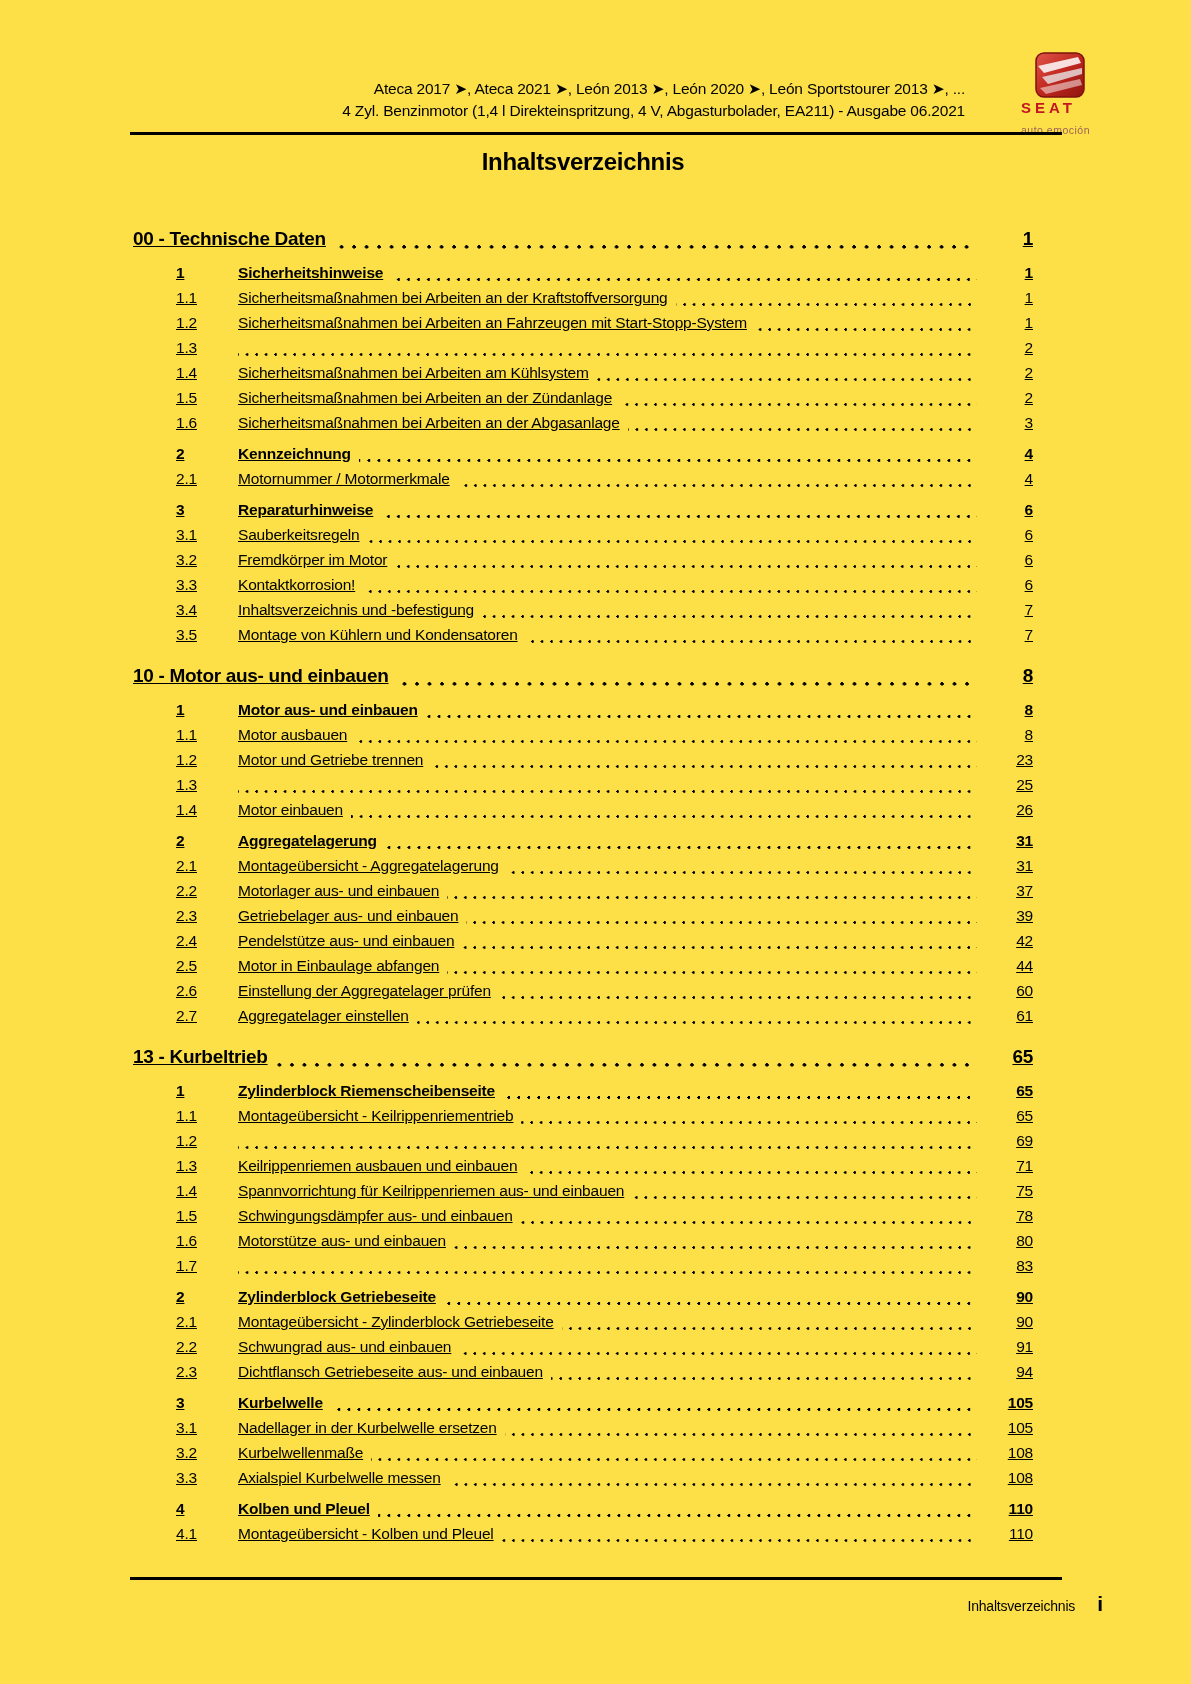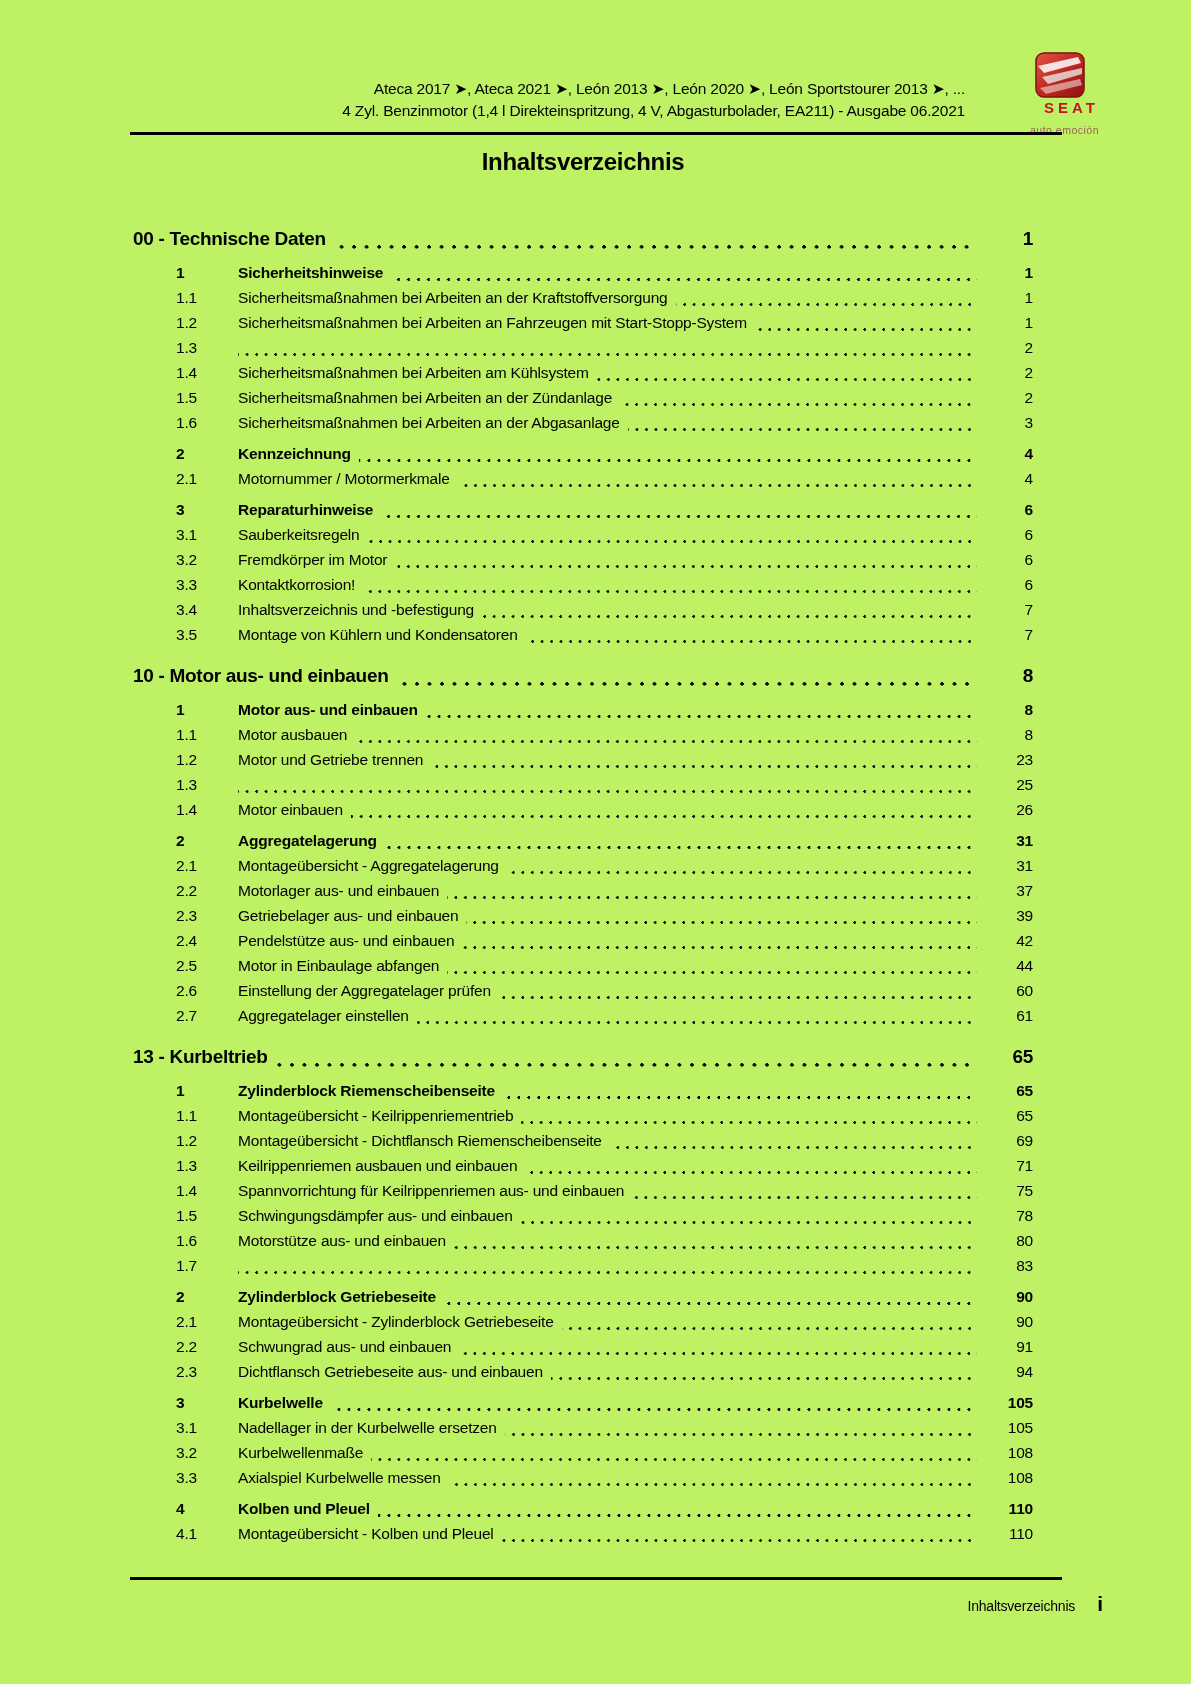--- a/index.html
+++ b/index.html
@@ -1,21 +1,21 @@
 <!DOCTYPE html>
 <html><head>
 <meta charset="utf-8">
 <style>
   html, body { margin: 0; padding: 0; background: #e8e8e8; }
   .page {
     position: relative;
     width: 1191px;
     height: 1684px;
     margin: 0 auto;
-    background: #bef264;
+    background: #fde047;
     font-family: "Liberation Sans", "DejaVu Sans", sans-serif;
     color: #000;
     overflow: hidden;
   }
 
   
   .header-text {
     position: absolute;
     top: 78px;
     right: 226px;
@@ -23,21 +23,21 @@
     font-size: 15.5px;
     line-height: 22px;
     letter-spacing: -0.2px;
     white-space: nowrap;
   }
   .logo {
     position: absolute;
     top: 52px;
     right: 92px;
     width: 78px;
-    text-align: right;
+    text-align: left;
   }
   .logo svg { display: block; margin: 0 auto; }
   .logo-word {
     font-size: 15px;
     font-weight: bold;
     letter-spacing: 4px;
     color: #c41522;
     margin-top: 1px;
   }
   .logo-tag {
@@ -74,20 +74,21 @@
     top: 210px;
     left: 133px;
     width: 900px;
   }
   .row {
     display: flex;
     align-items: flex-end;
     font-size: 15.5px;
     line-height: 25px;
     letter-spacing: -0.2px;
+    text-decoration: underline;
   }
   .row .num { flex: none; width: 62px; }
   .row.entry { padding-left: 43px; }
   .row .titl { flex: none; padding-right: 8px; white-space: nowrap; }
   .row .leader {
     flex: 1;
     min-width: 0;
     align-self: flex-end;
     height: 3px;
     margin-bottom: 4px;
@@ -359,21 +360,20 @@
         <span class="pg">65</span>
       </div>
       <div class="row entry">
         <span class="num">1.1</span>
         <span class="titl">Montageübersicht - Keilrippenriementrieb</span>
         <span class="leader"></span>
         <span class="pg">65</span>
       </div>
       <div class="row entry">
         <span class="num">1.2</span>
-        <span class="titl">Montageübersicht - Dichtflansch Riemenscheibenseite</span>
         <span class="leader"></span>
         <span class="pg">69</span>
       </div>
       <div class="row entry">
         <span class="num">1.3</span>
         <span class="titl">Keilrippenriemen ausbauen und einbauen</span>
         <span class="leader"></span>
         <span class="pg">71</span>
       </div>
       <div class="row entry">

